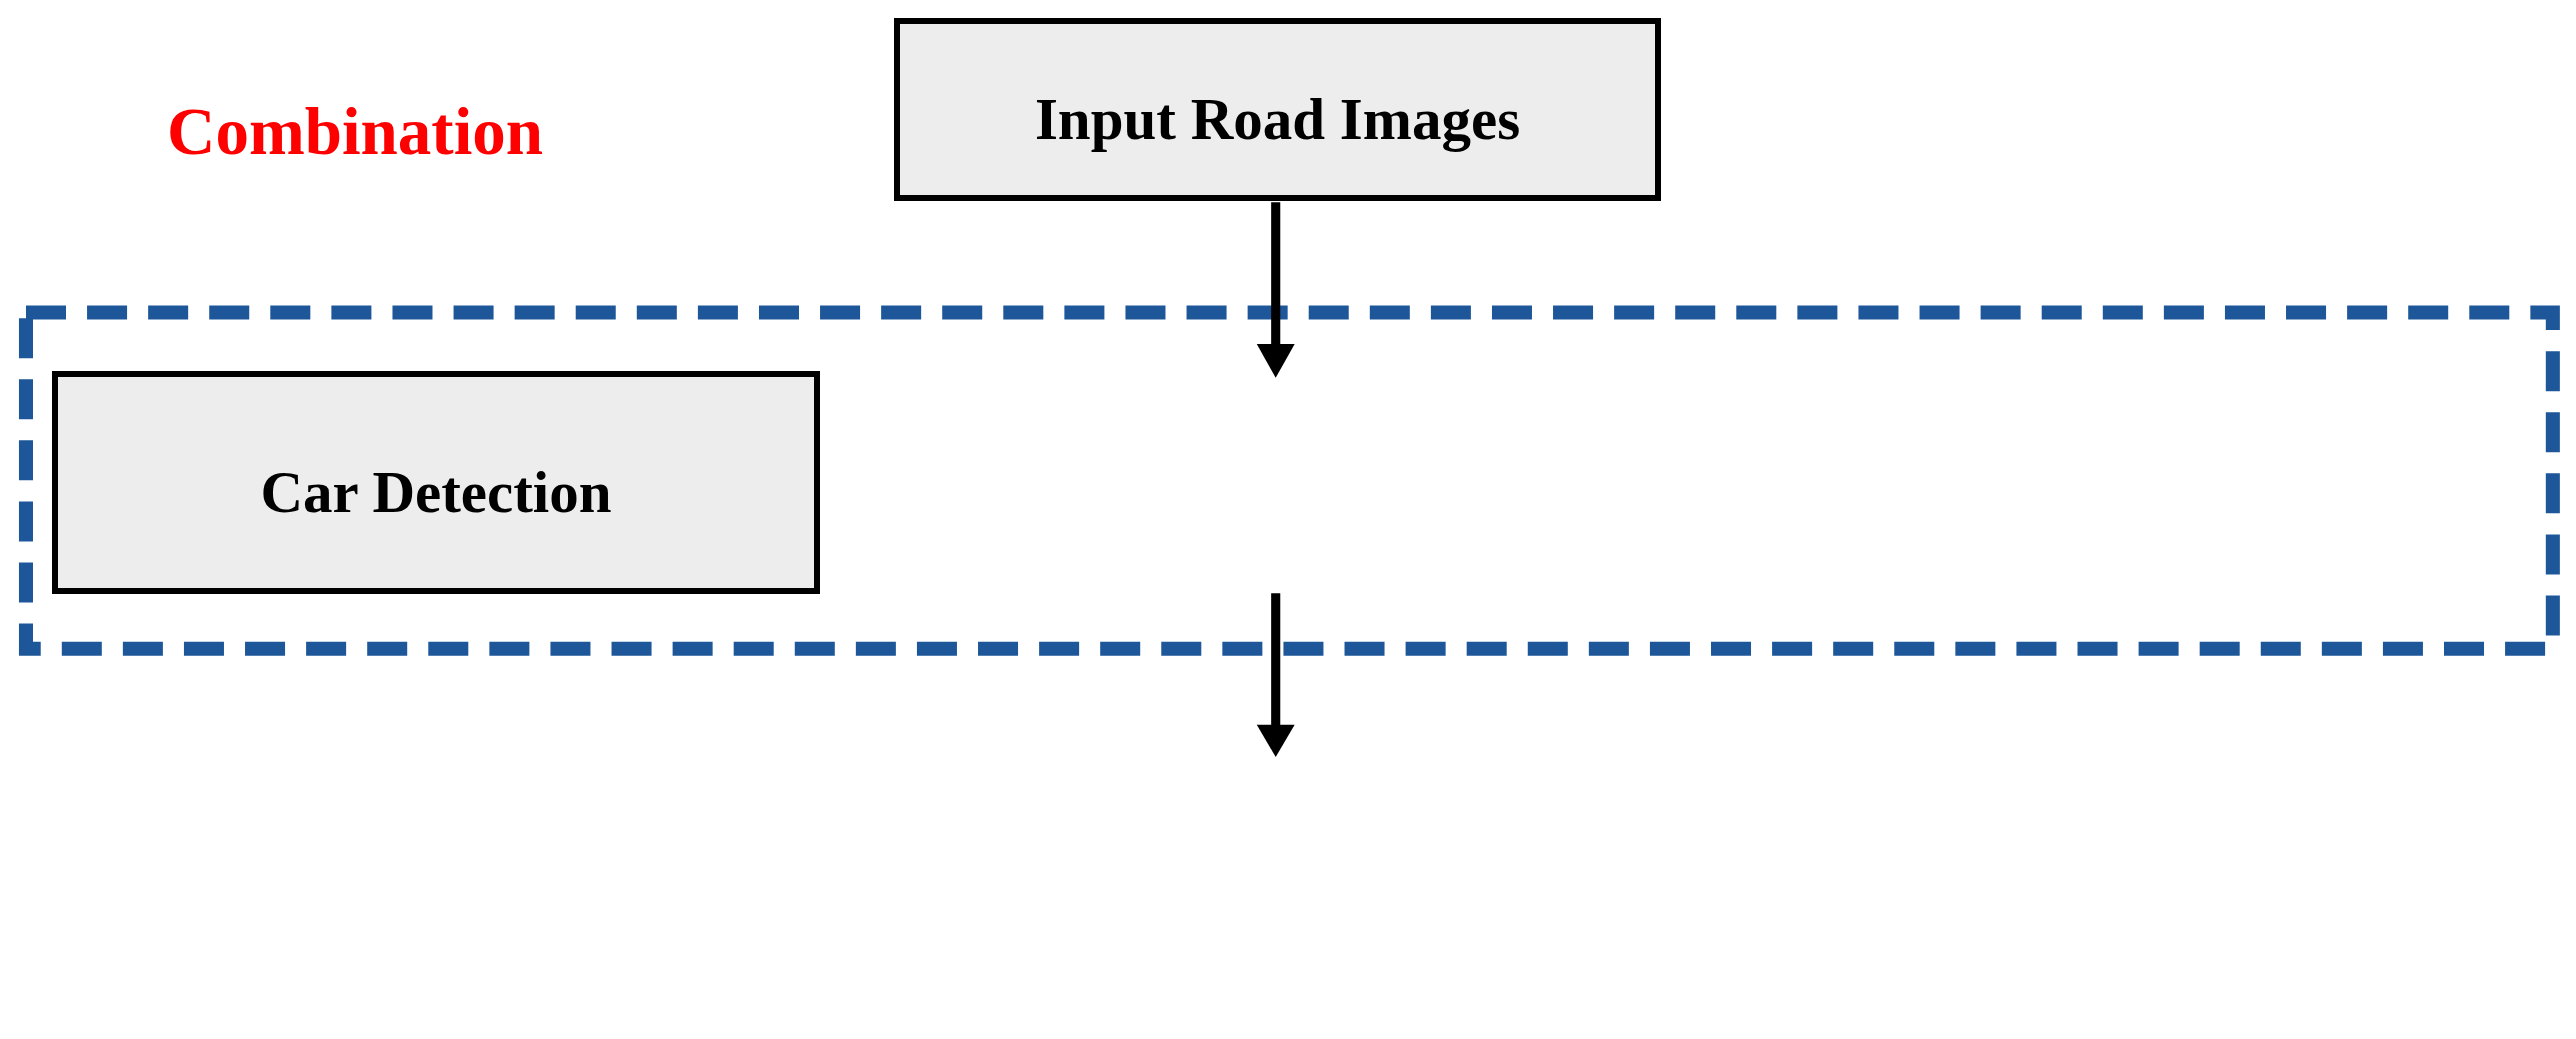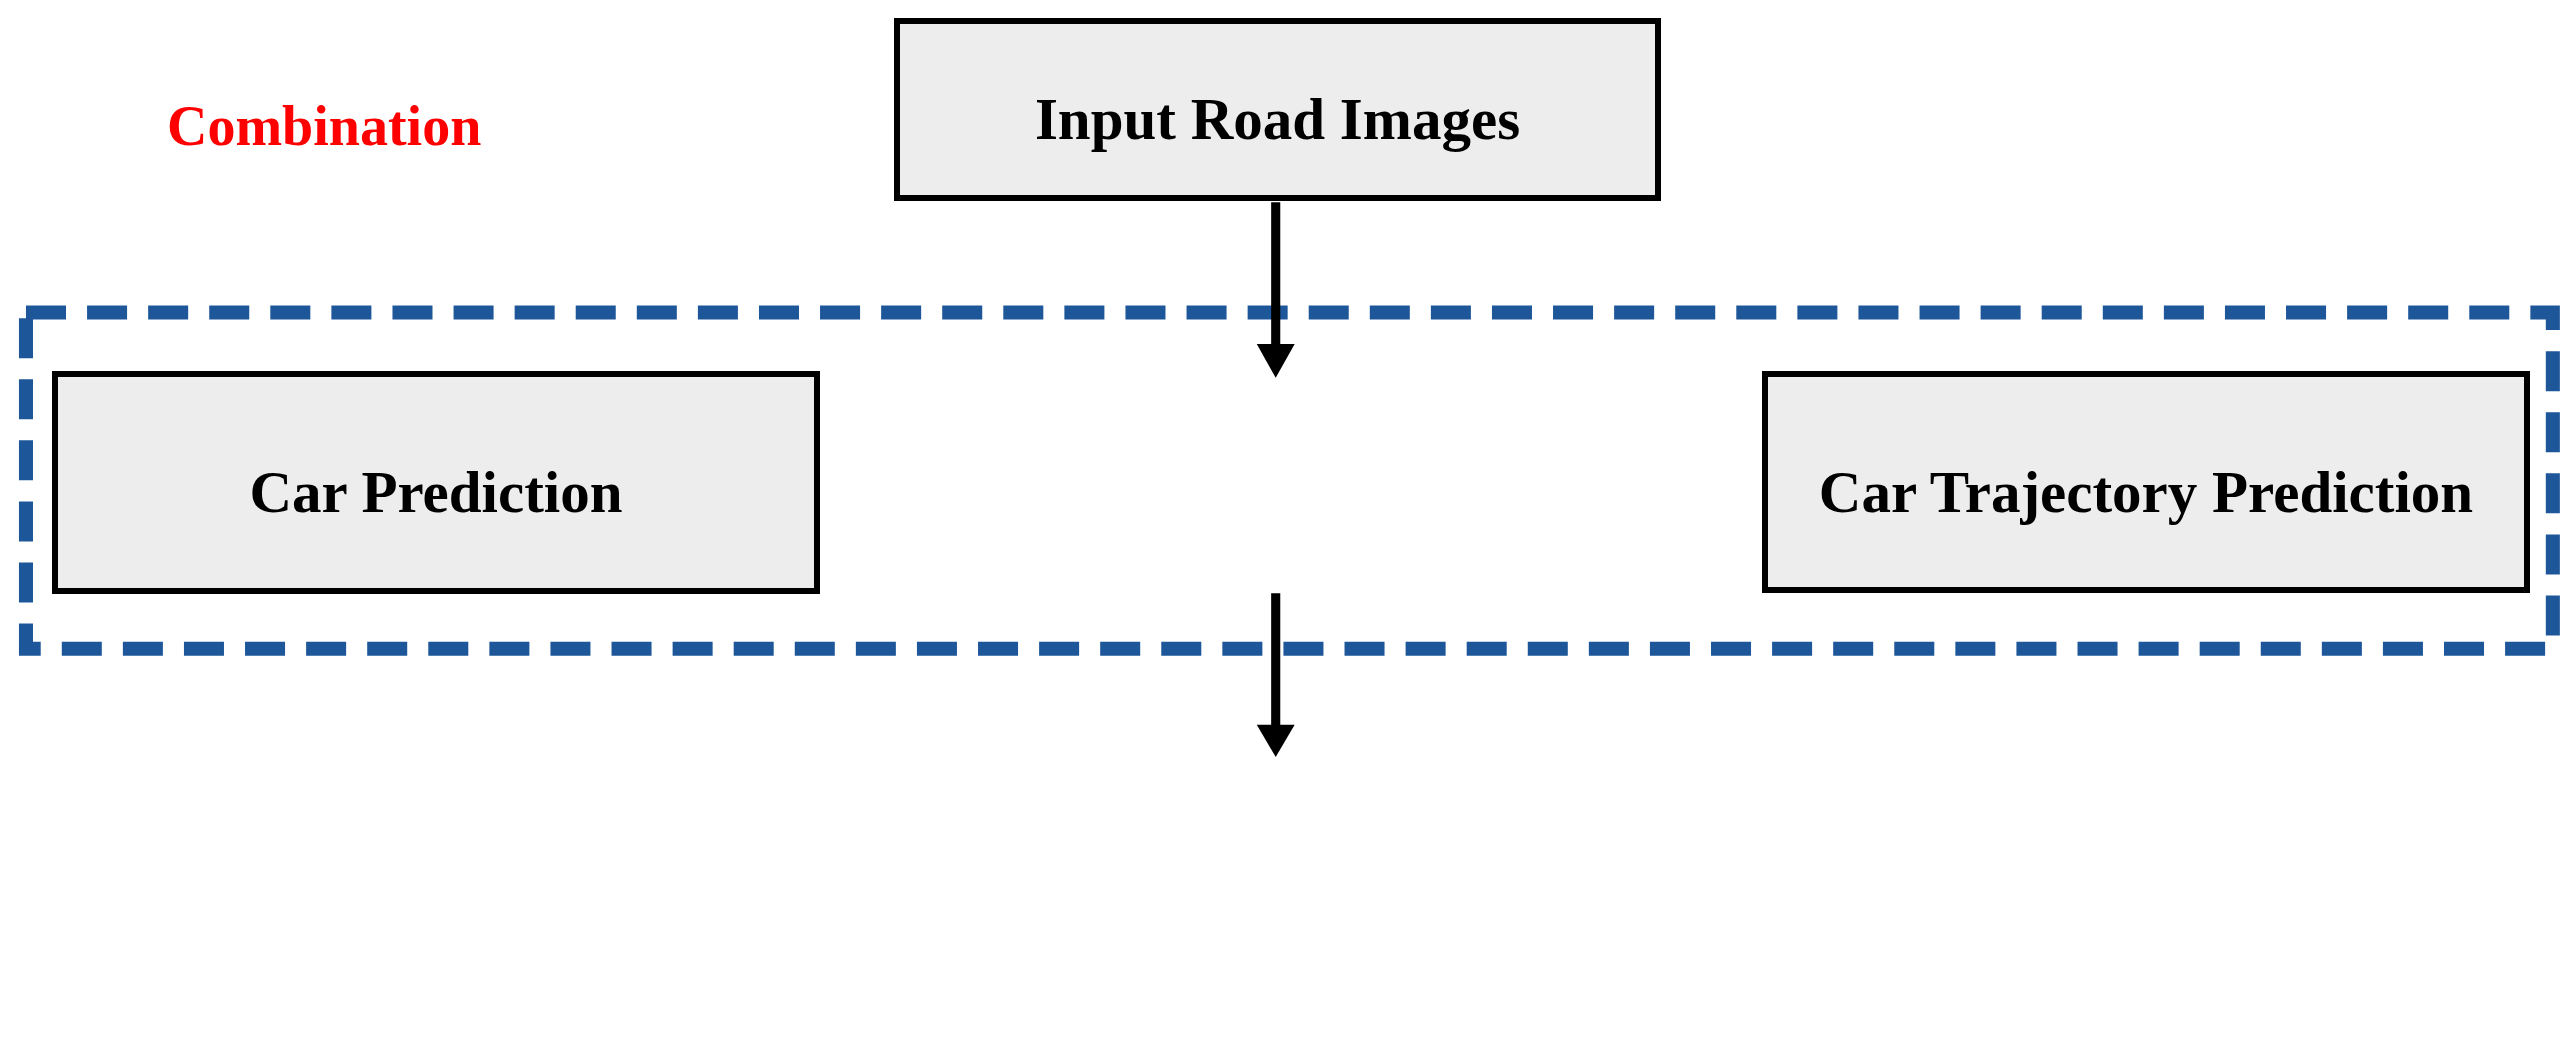--- a/index.html
+++ b/index.html
@@ -25,21 +25,21 @@
     position: absolute;
     left: 0; top: 0;
     width: 2576px;
     height: 1040px;
     pointer-events: none;
   }
   .combination {
     position: absolute;
     left: 167px;
     top: 98px;
-    font-size: 56px;
+    font-size: 67px;
     font-weight: 700;
     color: #ff0000;
     line-height: 1;
     white-space: nowrap;
   }
   .node {
     position: absolute;
     background: #ededed;
     border: 6.3px solid #000000;
     box-sizing: border-box;
@@ -82,23 +82,20 @@
       <line x1="1817" y1="845" x2="1817" y2="1038" stroke="#000000" stroke-width="13"></line>
       <polygon points="1790,1032 1844,1032 1817,1078" fill="#000000"></polygon>
     </g>
   </svg>
 
   <div class="node node-input">
     <span class="label">Input Road Images</span>
   </div>
 
   <div class="node node-car">
-    <span class="label">Car Prediction</span>
+    <span class="label">Car Detection</span>
   </div>
 
 
-  <div class="node node-trajectory">
-    <span class="label">Car Trajectory Prediction</span>
-  </div>
 
 
 </div>
 
 
 </body></html>

